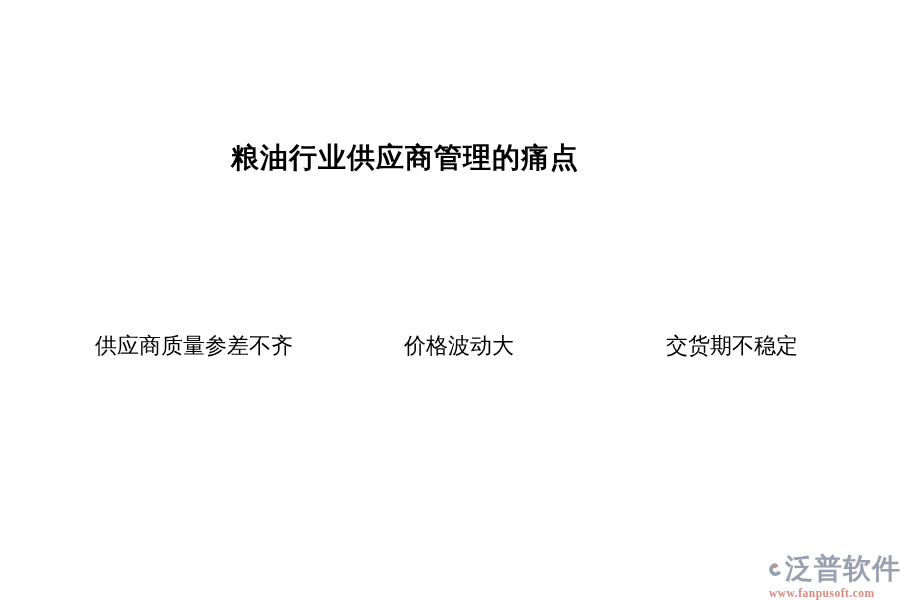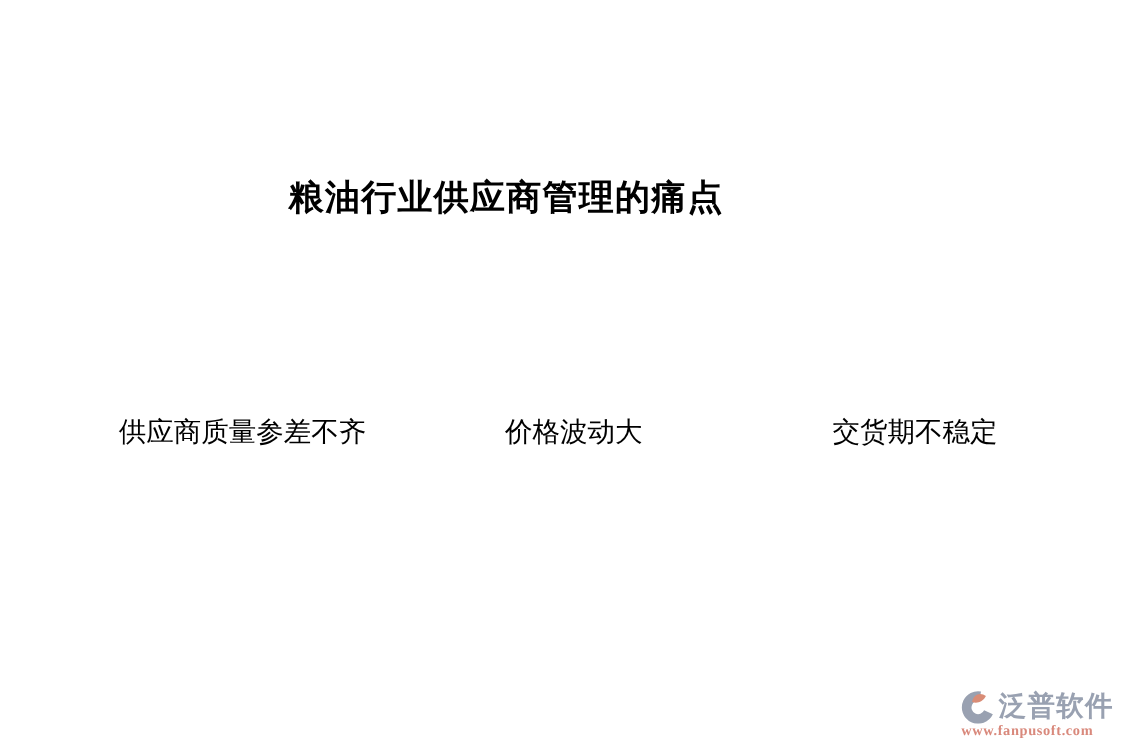--- a/index.html
+++ b/index.html
@@ -55,21 +55,21 @@
     left: 769px;
     top: 550px;
     width: 132px;
   }
   .logo-row {
     display: flex;
     align-items: center;
     gap: 3px;
   }
   .brand-name {
-    font-size: 22px;
+    font-size: 28px;
     font-weight: 600;
     letter-spacing: 1px;
     white-space: nowrap;
   }
   .brand-url {
     margin-top: -1px;
     font-family: "Liberation Serif", "DejaVu Serif", serif;
     font-size: 11.5px;
     font-weight: bold;
     letter-spacing: 0.5px;

